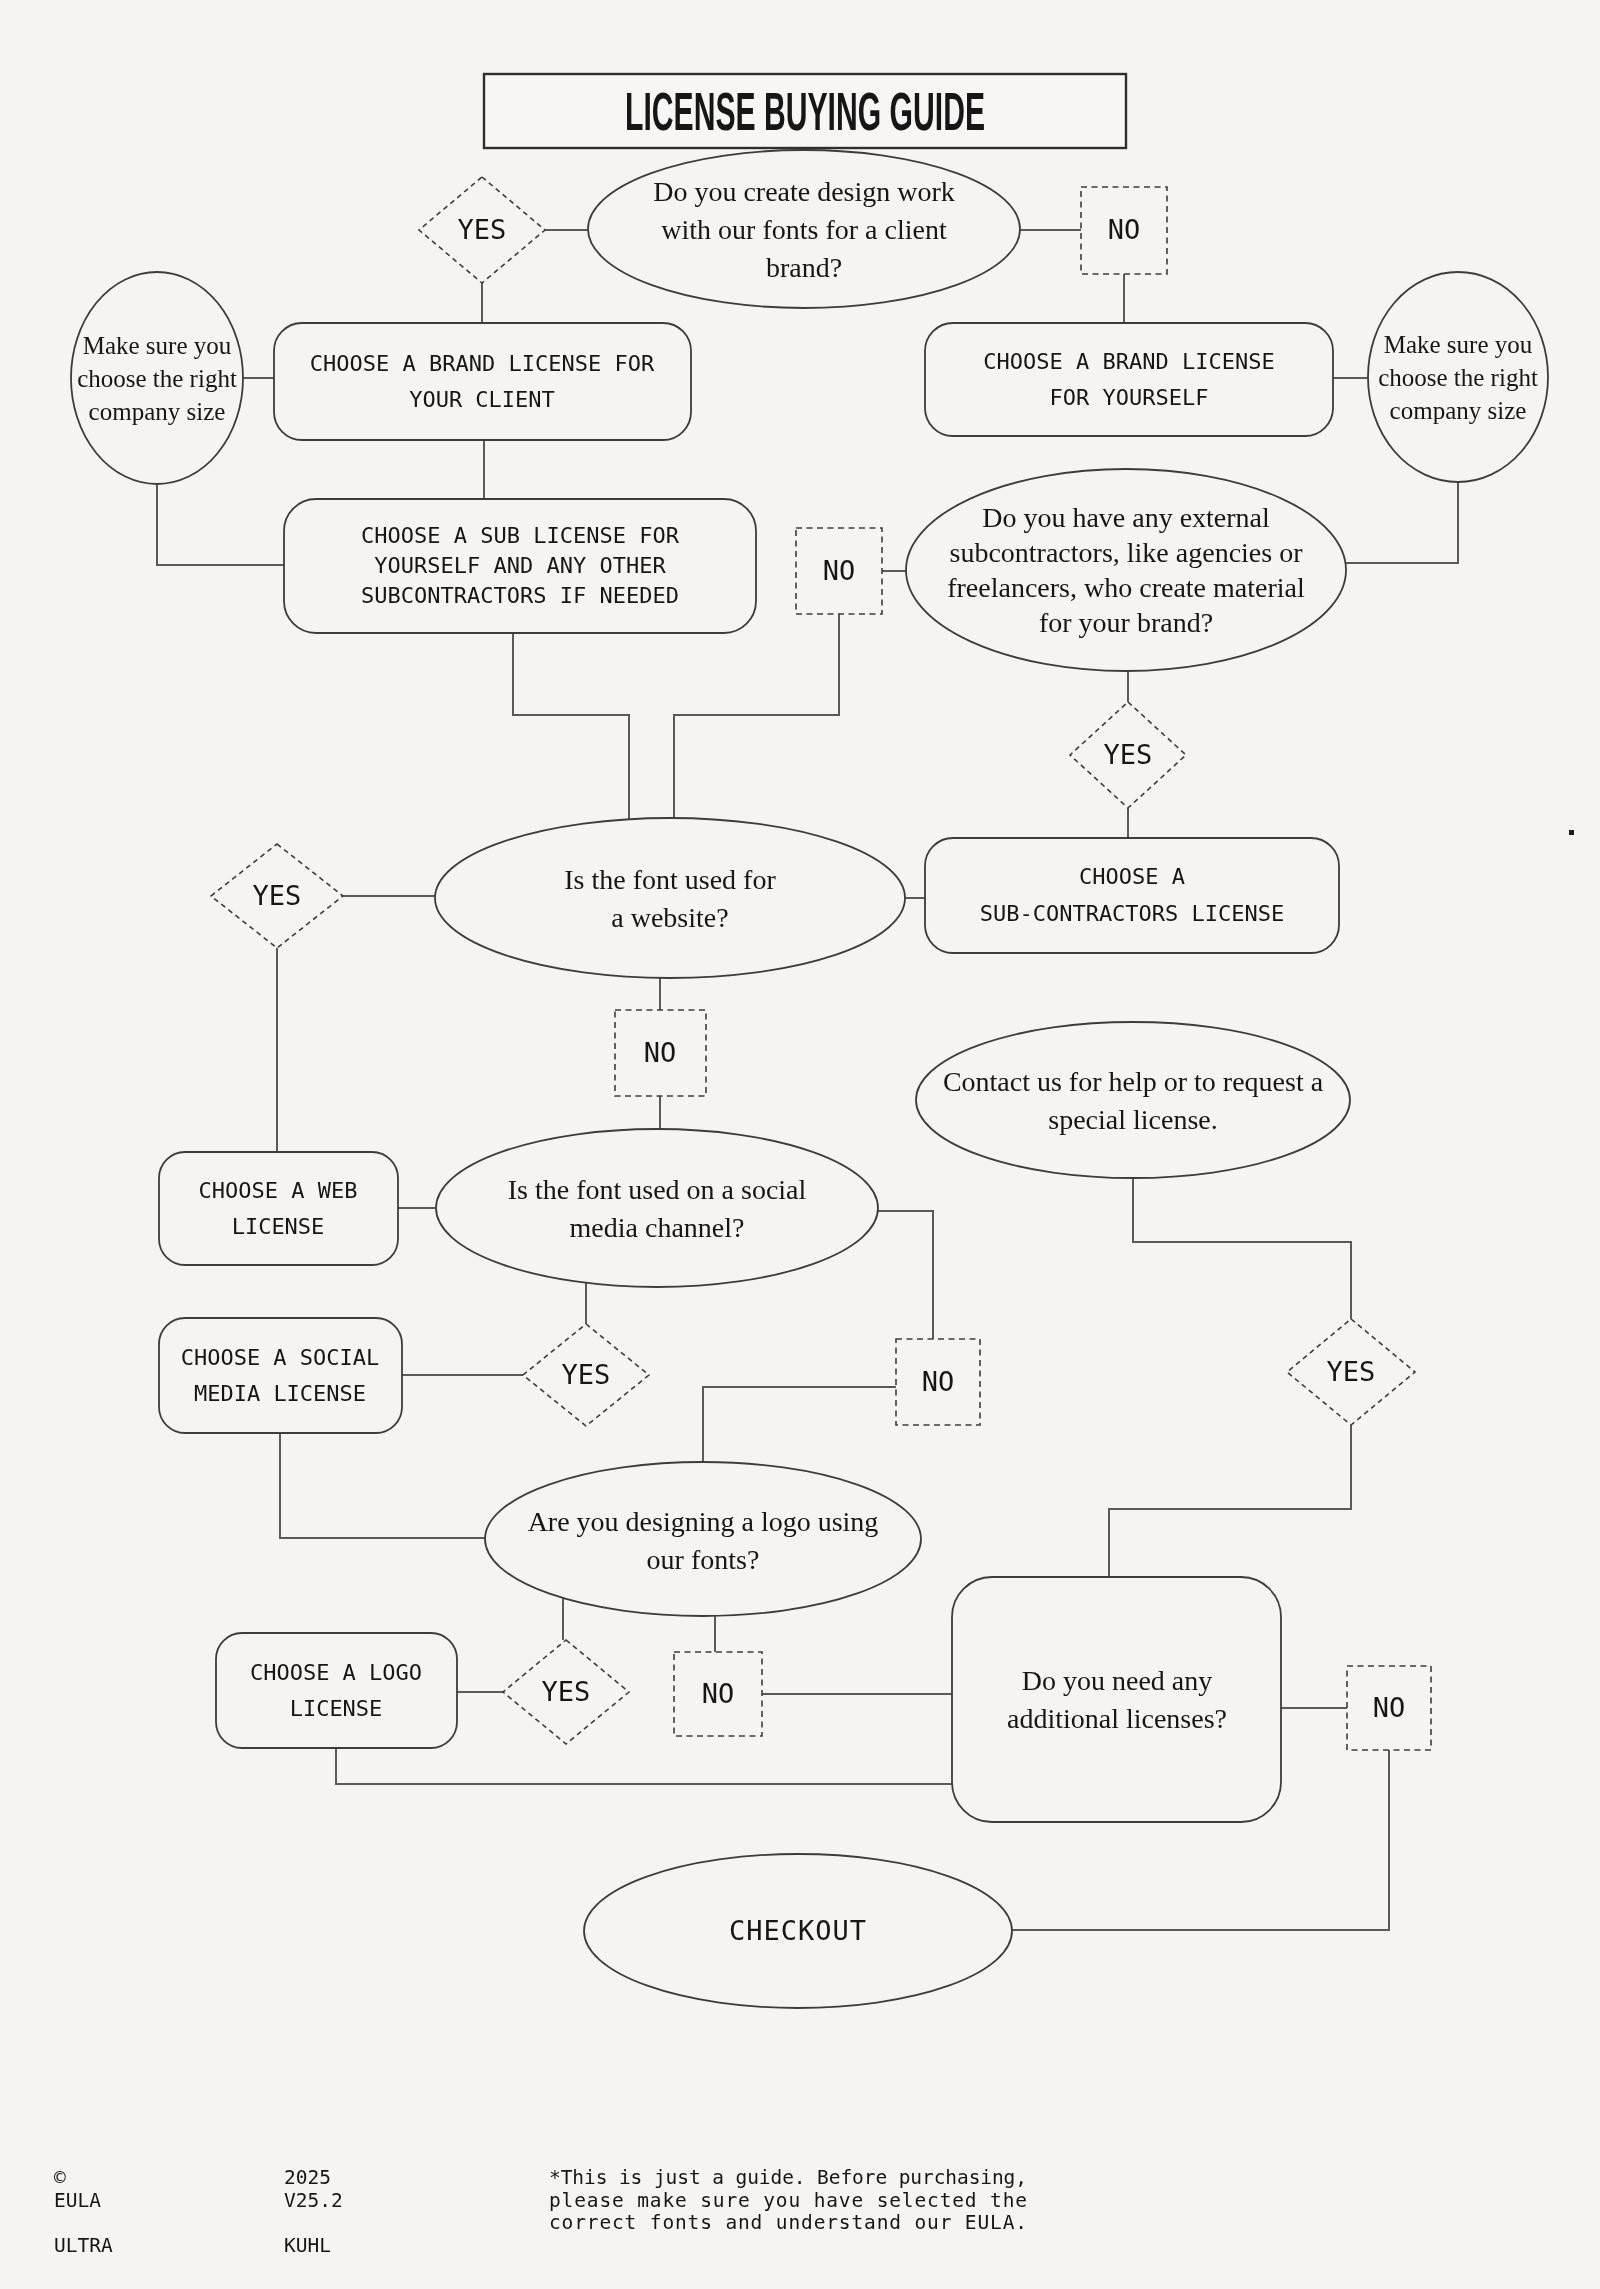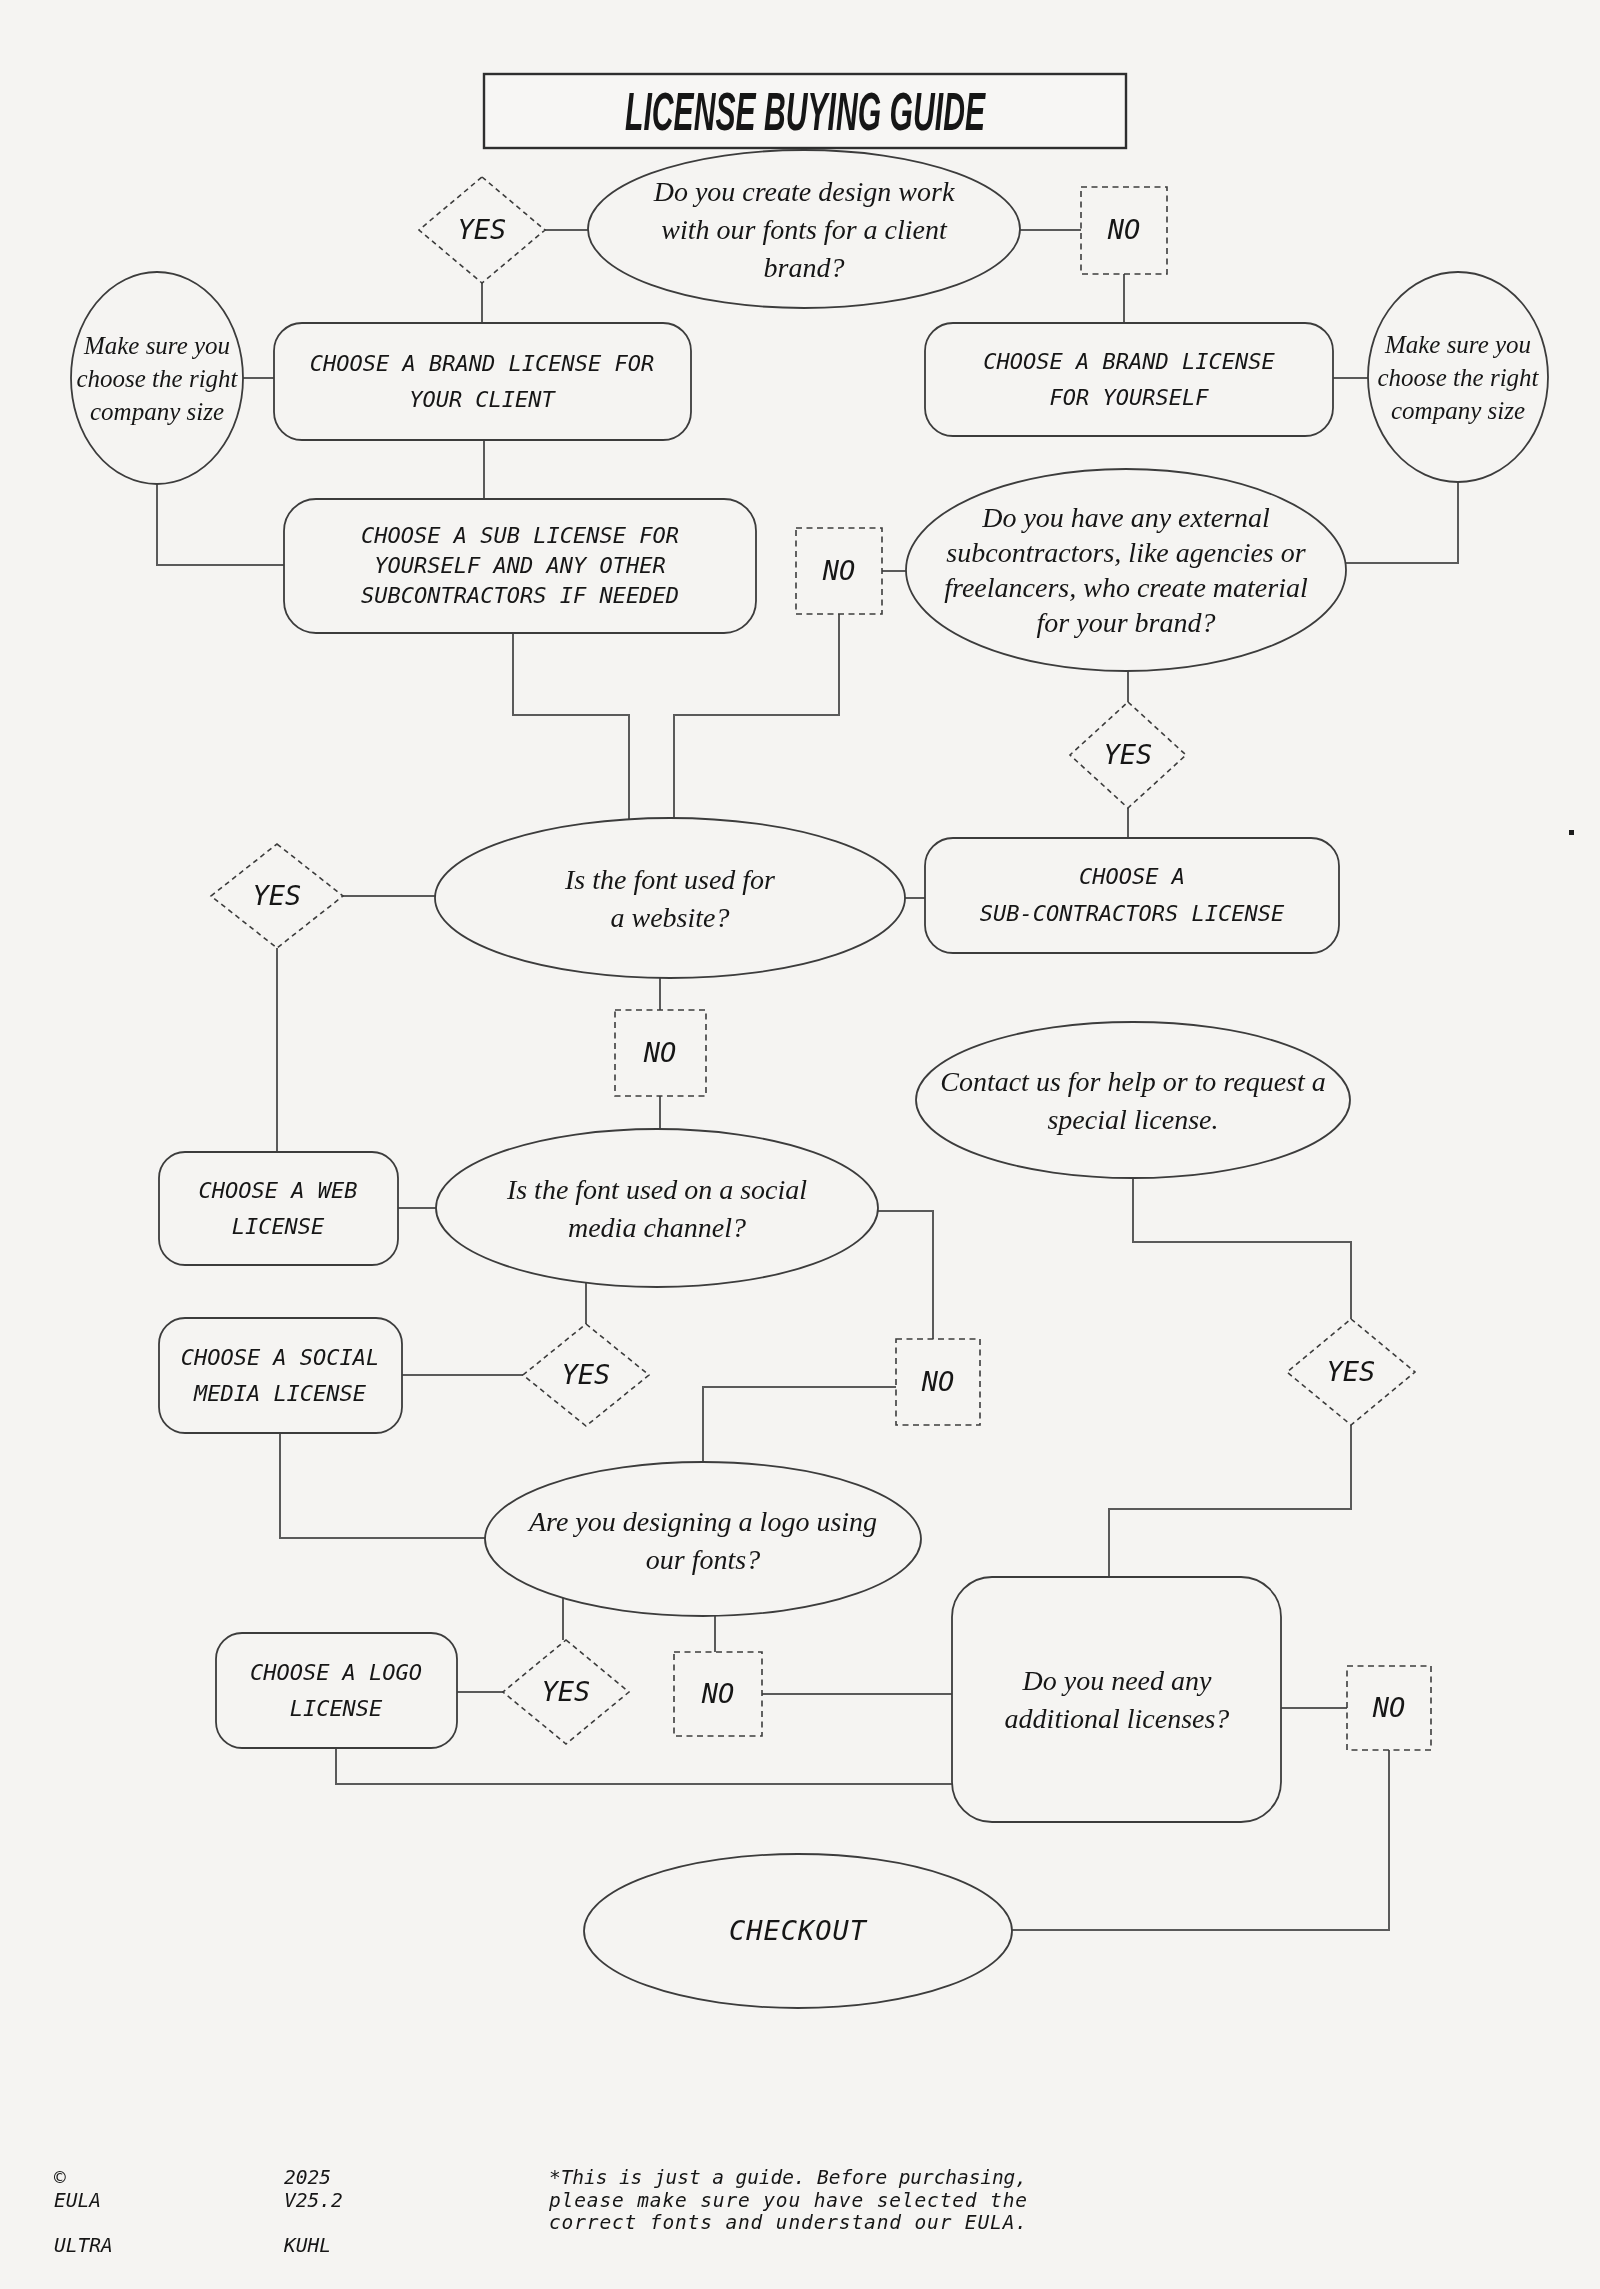--- a/index.html
+++ b/index.html
@@ -1,16 +1,16 @@
 <!DOCTYPE html>
 <html><head>
 <meta charset="utf-8">
 <style>
   html,body{margin:0;padding:0;background:#f5f4f2;}
-  .stage{width:1600px;height:2289px;position:relative;background:#f5f4f2;font-style:italic;}
+  .stage{width:1600px;height:2289px;position:relative;background:#f5f4f2;}
   svg{display:block;}
   .shape{fill:#f5f4f2;stroke:#3c3c3c;stroke-width:1.8;}
   .titlebox{fill:#f7f6f4;stroke:#2e2e2e;stroke-width:2.4;}
   .dashed-diamond{fill:#f5f4f2;stroke:#3c3c3c;stroke-width:1.6;stroke-dasharray:5 4;}
   .dashed-rect{fill:#f5f4f2;stroke:#3c3c3c;stroke-width:1.6;stroke-dasharray:6 4.5;}
   .conn{fill:none;stroke:#5a5a5a;stroke-width:2;}
   text{fill:#161616;}
   .t-title{font-family:"Liberation Sans",sans-serif;font-weight:700;font-size:53px;}
   .t-serif{font-family:"Liberation Serif",serif;font-size:28px;}
   .t-serif-sm{font-family:"Liberation Serif",serif;font-size:25px;}

